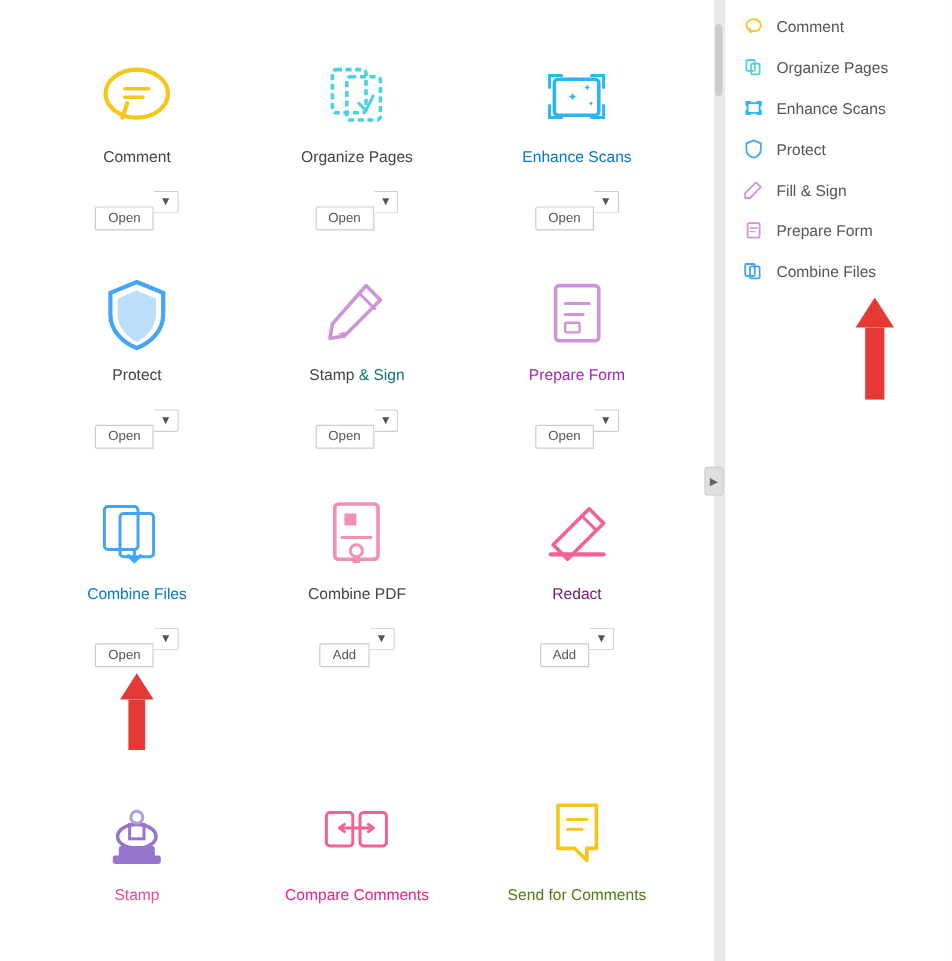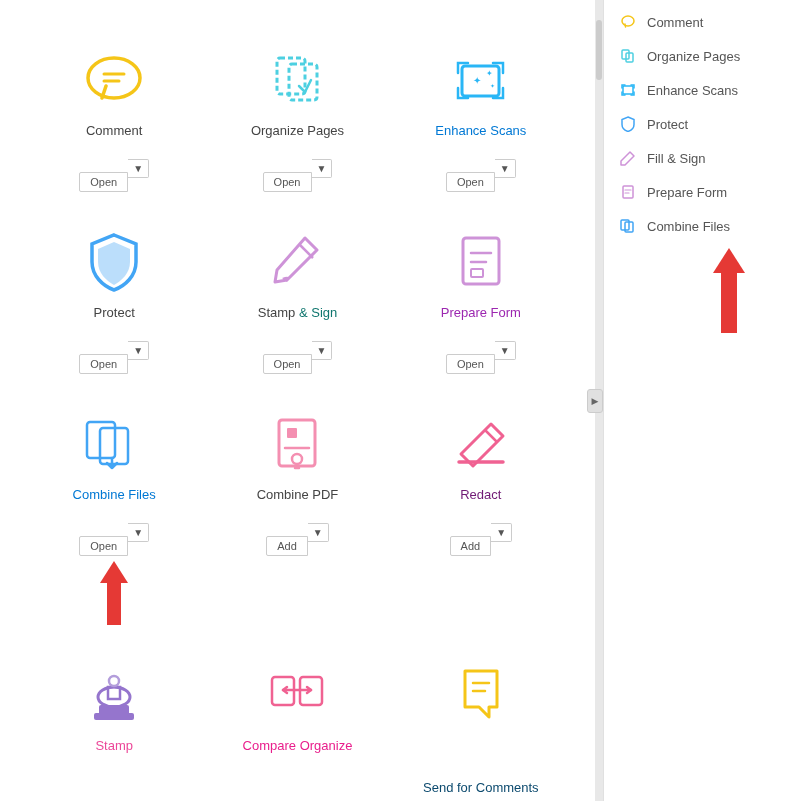--- a/index.html
+++ b/index.html
@@ -327,32 +327,32 @@
 
       <div class="tool-item">
         <div class="tool-icon">
           <svg width="60" height="65" viewBox="0 0 60 65">
             <rect x="5" y="14" width="22" height="28" rx="3" fill="none" stroke="#f06292" stroke-width="2.5"></rect>
             <rect x="33" y="14" width="22" height="28" rx="3" fill="none" stroke="#f06292" stroke-width="2.5"></rect>
             <path d="M20 30 L16 27 L20 24 M40 30 L44 27 L40 24" stroke="#f06292" stroke-width="2.5" fill="none" stroke-linecap="round" stroke-linejoin="round"></path>
             <path d="M16 27 L44 27" stroke="#f06292" stroke-width="2.5" stroke-linecap="round"></path>
           </svg>
         </div>
-        <span class="tool-label" style="color:#e91e8c;">Compare Organize</span>
+        <span class="tool-label" style="color:#e91e8c;">Compare Comments</span>
       </div>
 
       <div class="tool-item">
         <div class="tool-icon">
           <svg width="60" height="65" viewBox="0 0 60 65">
             <path d="M14 8 L46 8 L46 44 L38 44 L38 54 L28 44 L14 44 Z" fill="none" stroke="#f5c518" stroke-width="3" stroke-linejoin="round"></path>
             <line x1="22" y1="20" x2="38" y2="20" stroke="#f5c518" stroke-width="2.5" stroke-linecap="round"></line>
             <line x1="22" y1="28" x2="34" y2="28" stroke="#f5c518" stroke-width="2.5" stroke-linecap="round"></line>
           </svg>
         </div>
-        <span class="tool-label" style="color:#0c4a6e;margin-top:42px;">Send for Comments</span>
+        <span class="tool-label" style="color:#4d7c0f;">Send for Comments</span>
       </div>
 
     </div>
   </div>
 
   <div class="scrollbar">
     <div class="scroll-thumb"></div>
     <div class="collapse-btn">▶</div>
   </div>
 

